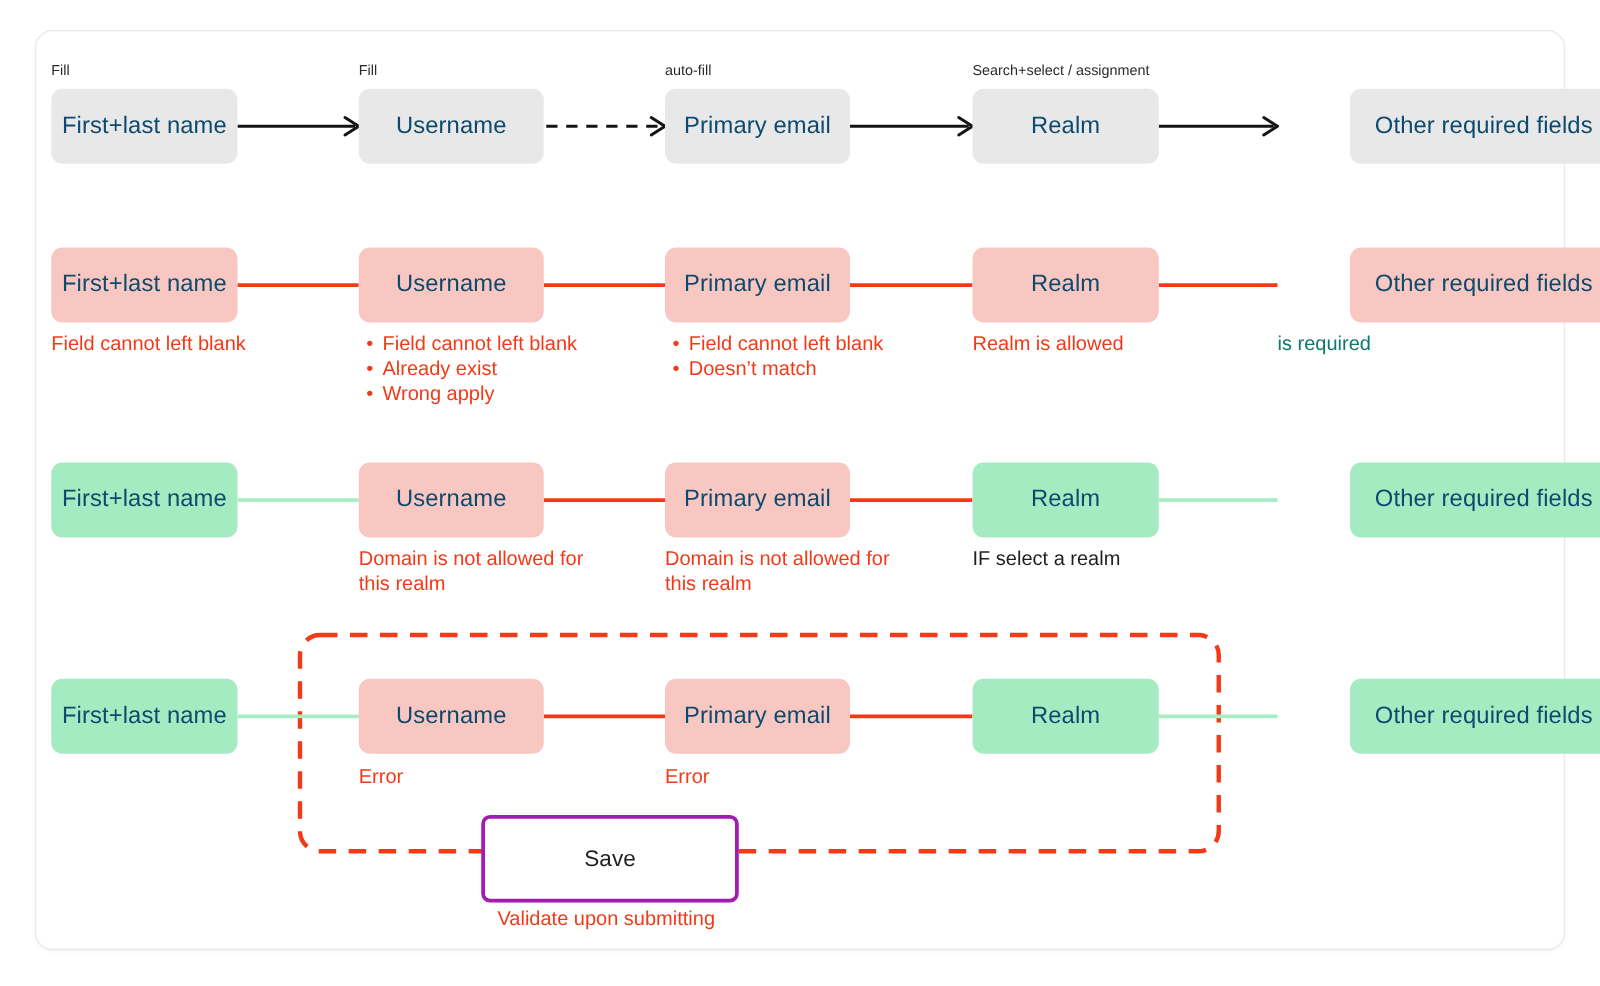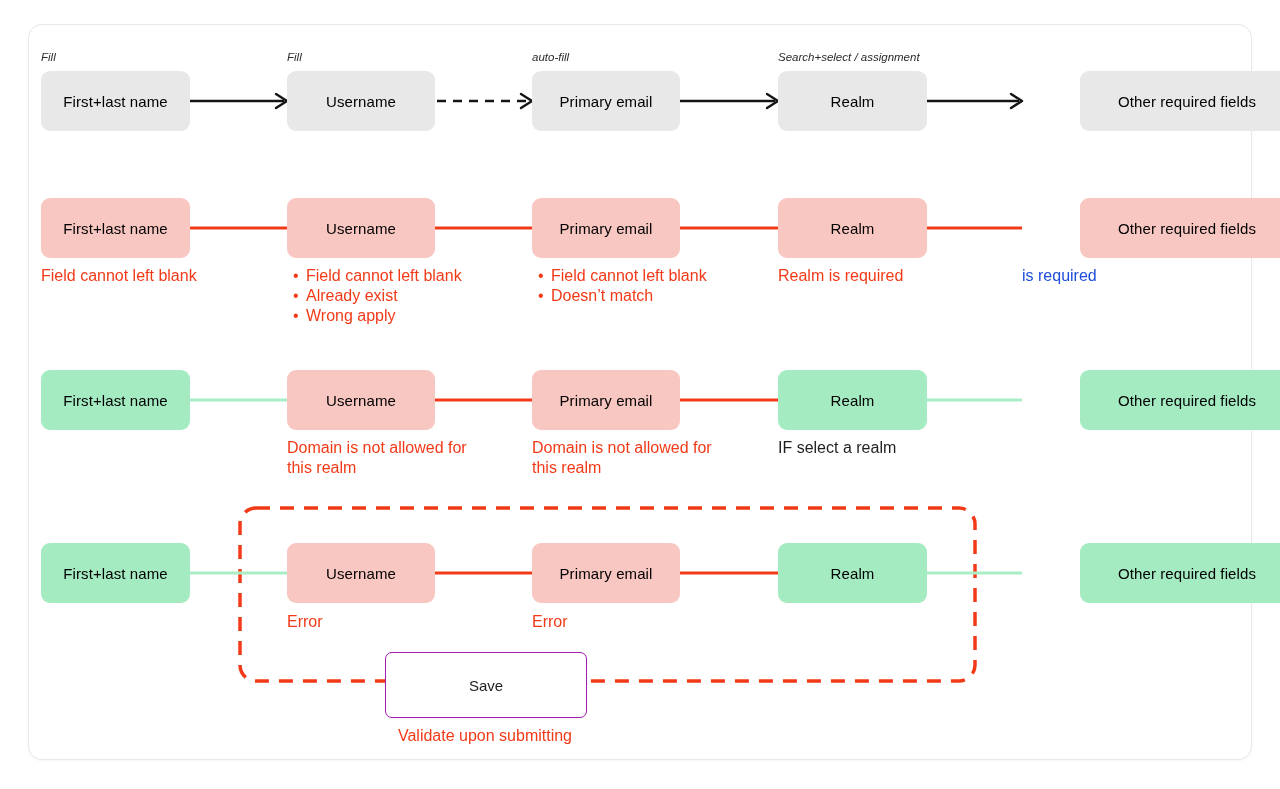--- a/index.html
+++ b/index.html
@@ -13,54 +13,54 @@
   .card{
     position:absolute;left:28px;top:24px;width:1222px;height:734px;
     background:#ffffff;border:1px solid #e9e9e9;border-radius:14px;
     box-shadow:0 1px 3px rgba(0,0,0,0.04);
   }
   svg.connector-layer{position:absolute;left:0;top:0;width:1280px;height:789px;pointer-events:none;}
 
   .box{
     position:absolute;height:60px;border-radius:9px;
     display:flex;align-items:center;justify-content:center;
-    font-size:15px;color:#000000;letter-spacing:0.1px;
+    font-size:19px;color:#0c4a6e;letter-spacing:0.1px;
   }
   .box.neutral{background:#e8e8e8;}
   .box.error{background:#f9c7c1;}
   .box.valid{background:#a5ebc2;}
 
   .c1{left:41px;width:149px;}
   .c2{left:287px;width:148px;}
   .c3{left:532px;width:148px;}
   .c4{left:778px;width:149px;}
   .c5{left:1080px;width:214px;}
 
   .r1{top:71px;}
   .r2{top:198px;}
   .r3{top:370px;}
   .r4{top:543px;}
 
   .top-label{
-    position:absolute;top:51px;font-size:11.5px;color:#2a2a2a;white-space:nowrap;font-style:italic;
+    position:absolute;top:51px;font-size:11.5px;color:#2a2a2a;white-space:nowrap;
   }
   .note{
     position:absolute;font-size:16px;line-height:20px;color:#f23a18;
   }
   .note.dark{color:#1f1f1f;}
-  .note.light{color:#1d4ed8;text-align:right;}
+  .note.light{color:#0f766e;text-align:right;}
   ul.bullets{margin:0;padding:0 0 0 6px;list-style:none;}
   ul.bullets li{position:relative;padding-left:13px;white-space:nowrap;}
   ul.bullets li::before{content:"\2022";position:absolute;left:0;top:0;}
 
   .save-btn{
     position:absolute;left:385px;top:652px;width:200px;height:64px;
-    background:#ffffff;border:1px solid #a21caf;border-radius:7px;
+    background:#ffffff;border:3px solid #a21caf;border-radius:7px;
     display:flex;align-items:center;justify-content:center;
-    font-size:15px;color:#1f1f1f;
+    font-size:18px;color:#1f1f1f;
     box-shadow:0 1px 3px rgba(0,0,0,0.05);
   }
   .save-note{
     position:absolute;left:385px;top:727px;width:200px;text-align:center;
     font-size:16px;color:#f23a18;
   }
 
   .stroke-black{stroke:#141414;stroke-width:2.4;fill:none;}
   .stroke-red{stroke:#f23a18;stroke-width:3;fill:none;}
   .stroke-green{stroke:#a9edc5;stroke-width:3;fill:none;}
@@ -129,21 +129,21 @@
   <div class="note" style="left:41px;top:266px;">Field cannot left blank</div>
   <ul class="bullets note" style="left:287px;top:266px;">
     <li>Field cannot left blank</li>
     <li>Already exist</li>
     <li>Wrong apply</li>
   </ul>
   <ul class="bullets note" style="left:532px;top:266px;">
     <li>Field cannot left blank</li>
     <li>Doesn’t match</li>
   </ul>
-  <div class="note" style="left:778px;top:266px;">Realm is required</div>
+  <div class="note" style="left:778px;top:266px;">Realm is allowed</div>
   <div class="note light" style="left:1022px;top:266px;">is required</div>
 
   <div class="box valid r3 c1">First+last name</div>
   <div class="box error r3 c2">Username</div>
   <div class="box error r3 c3">Primary email</div>
   <div class="box valid r3 c4">Realm</div>
   <div class="box valid r3 c5">Other required fields</div>
 
   <div class="note" style="left:287px;top:438px;width:190px;">Domain is not allowed for this realm</div>
   <div class="note" style="left:532px;top:438px;width:190px;">Domain is not allowed for this realm</div>

